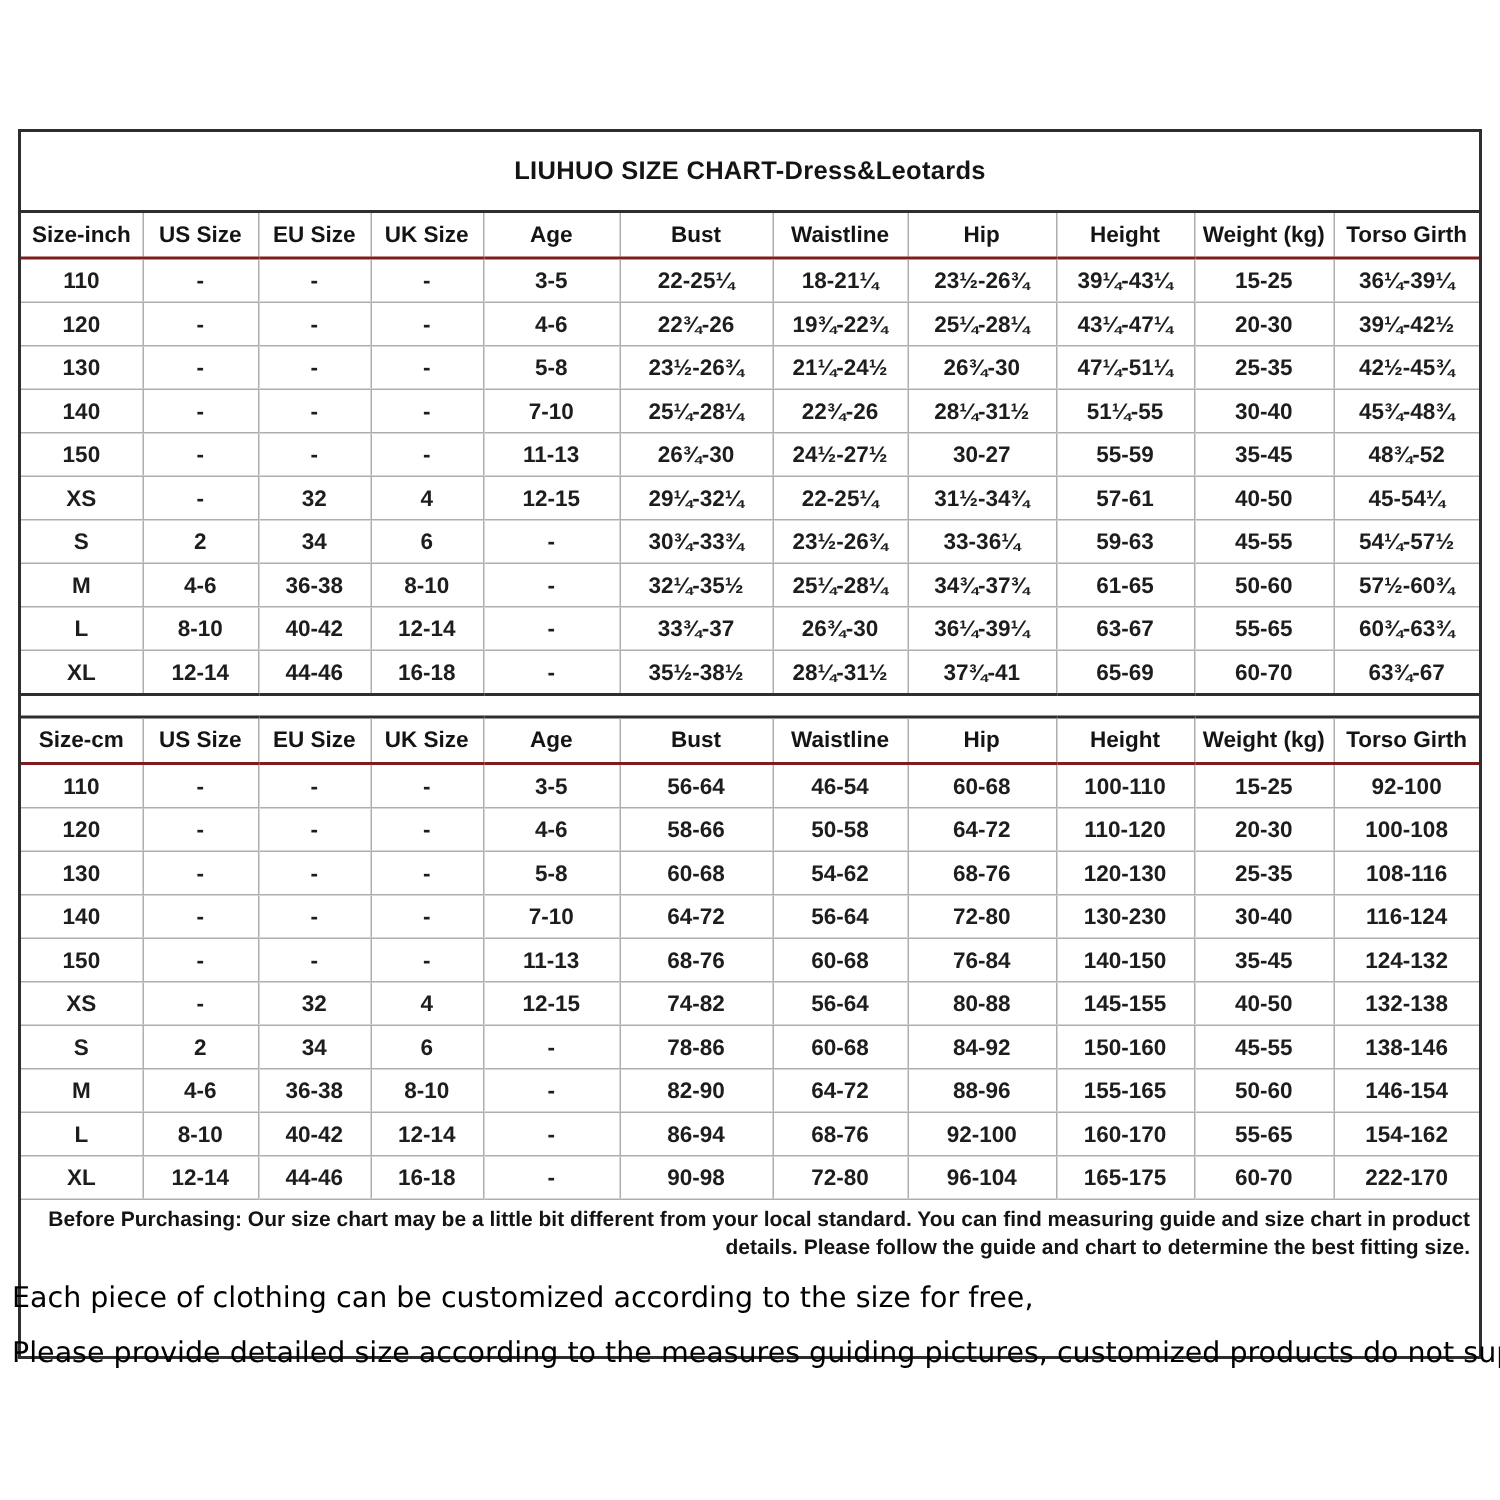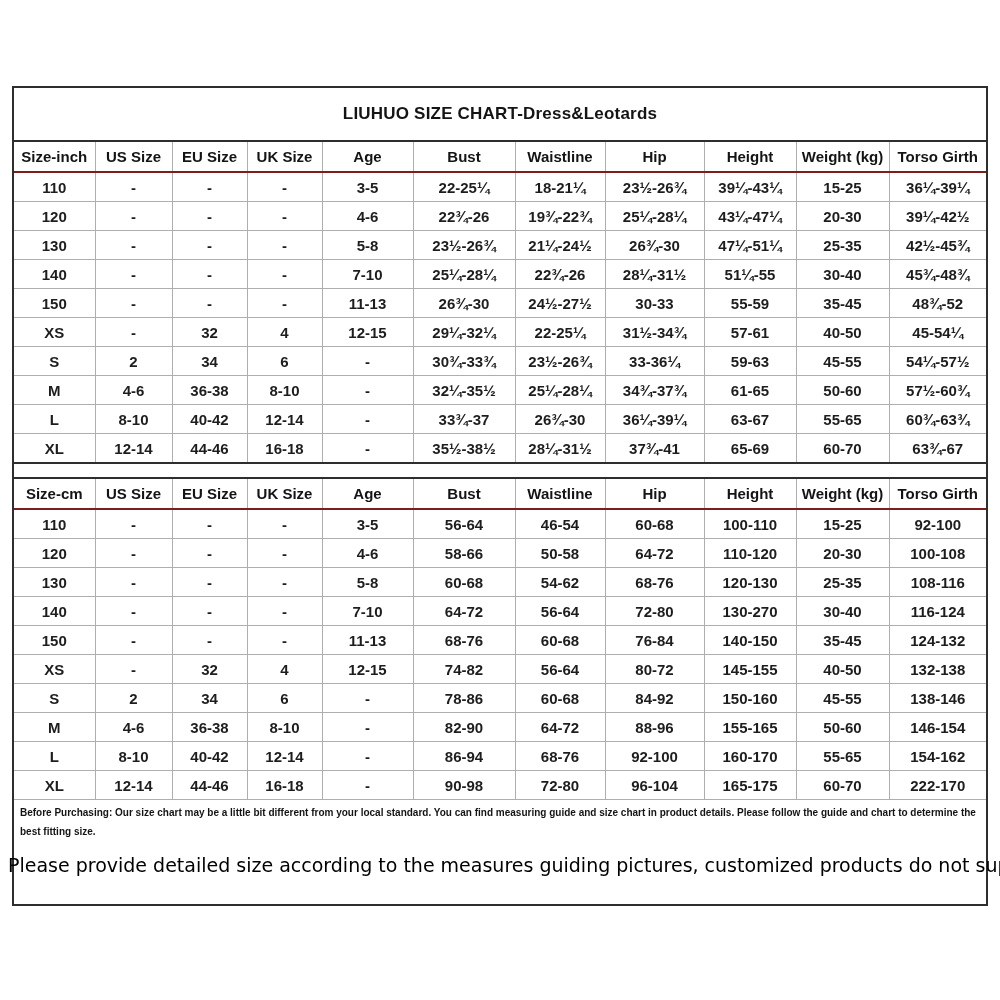--- a/index.html
+++ b/index.html
@@ -70,22 +70,22 @@
     text-align: center;
   }
   table.size.cm tbody tr:last-child td {
     border-bottom: 1px solid #aeaeae;
   }
   .table-gap {
     height: 13px;
   }
   .note {
     padding: 3px 6px 0 6px;
-    text-align: left;
-    font-size: 10px;
+    text-align: right;
+    font-size: 14px;
     font-weight: 700;
     color: #141414;
     line-height: 19px;
   }
   .footnotes {
     position: absolute;
     left: 8px;
     top: 854px;
     width: 988px;
     font-family: "DejaVu Sans", sans-serif;
@@ -186,21 +186,21 @@
           <td>45¾-48¾</td>
         </tr>
         <tr>
           <td>150</td>
           <td>-</td>
           <td>-</td>
           <td>-</td>
           <td>11-13</td>
           <td>26¾-30</td>
           <td>24½-27½</td>
-          <td>30-33</td>
+          <td>30-27</td>
           <td>55-59</td>
           <td>35-45</td>
           <td>48¾-52</td>
         </tr>
         <tr>
           <td>XS</td>
           <td>-</td>
           <td>32</td>
           <td>4</td>
           <td>12-15</td>
@@ -339,21 +339,21 @@
         </tr>
         <tr>
           <td>140</td>
           <td>-</td>
           <td>-</td>
           <td>-</td>
           <td>7-10</td>
           <td>64-72</td>
           <td>56-64</td>
           <td>72-80</td>
-          <td>130-270</td>
+          <td>130-230</td>
           <td>30-40</td>
           <td>116-124</td>
         </tr>
         <tr>
           <td>150</td>
           <td>-</td>
           <td>-</td>
           <td>-</td>
           <td>11-13</td>
           <td>68-76</td>
@@ -364,21 +364,21 @@
           <td>124-132</td>
         </tr>
         <tr>
           <td>XS</td>
           <td>-</td>
           <td>32</td>
           <td>4</td>
           <td>12-15</td>
           <td>74-82</td>
           <td>56-64</td>
-          <td>80-72</td>
+          <td>80-88</td>
           <td>145-155</td>
           <td>40-50</td>
           <td>132-138</td>
         </tr>
         <tr>
           <td>S</td>
           <td>2</td>
           <td>34</td>
           <td>6</td>
           <td>-</td>
@@ -428,14 +428,15 @@
           <td>60-70</td>
           <td>222-170</td>
         </tr>
       </tbody>
     </table>
 
   <div class="note">Before Purchasing: Our size chart may be a little bit different from your local standard. You can find measuring guide and size chart in product details. Please follow the guide and chart to determine the best fitting size.</div>
 </div>
 
 <div class="footnotes">
+  <div class="footnote-line">Each piece of clothing can be customized according to the size for free,</div>
   <div class="footnote-line">Please provide detailed size according to the measures guiding pictures, customized products do not support return.</div>
 </div>
 
 </body></html>

